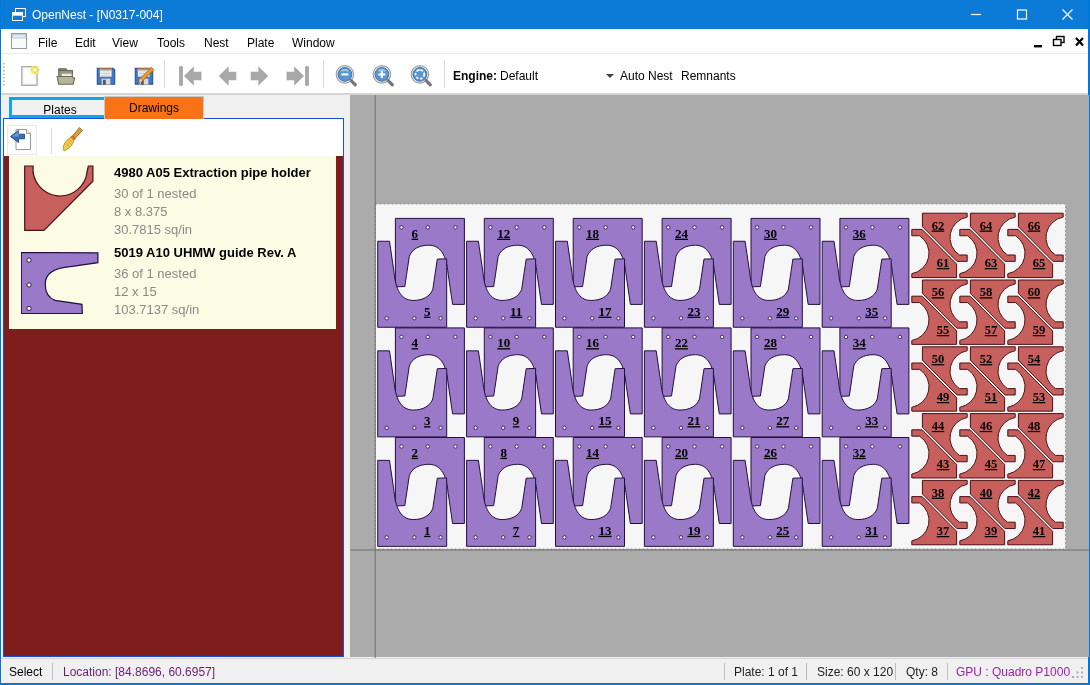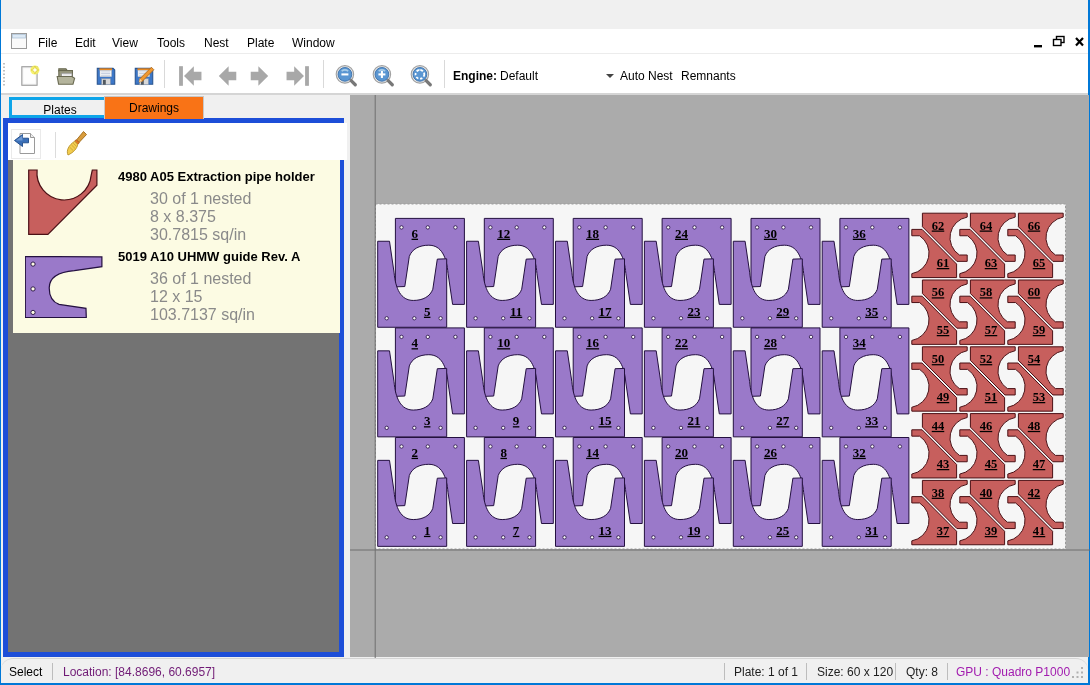--- a/index.html
+++ b/index.html
@@ -6,38 +6,55 @@
 #win { position:absolute; inset:0; border-left:1px solid #0078d7; border-right:2px solid #0078d7; border-bottom:2px solid #0078d7; }
 #titlebar { position:absolute; left:0; top:0; width:100%; height:29px; background:#0c7bd8; color:#fff; }
 #titlebar .txt { position:absolute; left:31px; top:8px; font-size:12px; }
 .capbtn { position:absolute; top:0; width:46px; height:29px; }
 #menubar { position:absolute; left:0; top:29px; width:100%; height:24px; background:#fff; font-size:12px; color:#000; }
 .mi { position:absolute; top:7px; }
 #toolbar { position:absolute; left:0; top:53px; width:100%; height:40px; background:#fff; border-top:1px solid #ececec; }
 #toolbar .sep { position:absolute; top:6px; width:1px; height:28px; background:#d9d9d9; }
 #tbline { position:absolute; left:0; top:93px; width:100%; height:2px; background:#d5d5d5; }
 #panel { position:absolute; left:0; top:95px; width:345px; height:562px; background:#f0f0f0; }
-#pane { position:absolute; left:2px; top:23px; width:341px; height:539px; background:#737373; border:5px solid #1d4ed8; }
+#pane { position:absolute; left:2px; top:23px; width:341px; height:539px; background:#7f1d1d; border:1px solid #1d4ed8; }
 .tab { position:absolute; top:2px; height:21px; font-size:12px; text-align:center; }
 #tabPlates { left:8px; width:102px; background:#f0f0f0; border:3px solid #0ea5e9; line-height:21px; }
 #tabDraw { left:103px; width:100px; top:1px; height:23px; background:#f97316; border:1px solid #c8c8c8; border-bottom:none; line-height:22px; z-index:3; }
 #ptb { position:absolute; left:0px; top:0px; width:339px; height:37px; background:#fff; }
 #ptb .sep { position:absolute; left:47px; top:9px; width:1px; height:26px; background:#dcdcdc; }
 #list { position:absolute; left:5px; top:37px; width:327px; height:173px; background:#fcfbe3; }
 .t1 { font-weight:bold; font-size:13px; color:#000; position:absolute; left:105px; white-space:nowrap; }
-.t2 { font-size:16px; color:#8a8a8a; position:absolute; left:105px; white-space:nowrap;margin-left:32px; }
+.t2 { font-size:13px; color:#8a8a8a; position:absolute; left:105px; white-space:nowrap; }
 #canvas { position:absolute; left:349px; top:95px; width:739px; height:562px; background:#ababab; }
-#statusbar { position:absolute; left:0; top:658px; width:100%; height:25px; background:#f0f0f0; border-top:1px solid #d5d5d5; font-size:12px;border-radius:12px; }
+#statusbar { position:absolute; left:0; top:658px; width:100%; height:25px; background:#f0f0f0; border-top:1px solid #d5d5d5; font-size:12px; }
 .ssep { position:absolute; top:4px; width:1px; height:17px; background:#bdbdbd; }
 #statusbar .lab { position:absolute; top:6px; color:#1e1e1e; }
 .pn { font:bold 13px "Liberation Serif",serif; text-decoration:underline; fill:#000; text-anchor:middle; }
 .rn { font:bold 12.5px "Liberation Serif",serif; text-decoration:underline; fill:#000; text-anchor:middle; }
 </style></head>
 <body>
 <div id="win">
+<div id="titlebar">
+  <svg style="position:absolute;left:10px;top:7px" width="16" height="16" viewBox="0 0 16 16">
+        <rect x="4.5" y="1.5" width="10" height="8" fill="none" stroke="#fff"></rect>
+        <rect x="1.5" y="5.5" width="10" height="8" fill="#0c7bd8" stroke="#fff"></rect>
+        <rect x="1.5" y="5.5" width="10" height="3.2" fill="#fff"></rect>
+      </svg>
+  <div class="txt">OpenNest - [N0317-004]</div>
+  <svg class="capbtn" style="left:952px" viewBox="0 0 46 29">
+        <path d="M18 14.5 H28" stroke="#fff" stroke-width="1.2"></path>
+      </svg>
+  <svg class="capbtn" style="left:998px" viewBox="0 0 46 29">
+        <rect x="18.5" y="10" width="9" height="9" fill="none" stroke="#fff" stroke-width="1.2"></rect>
+      </svg>
+  <svg class="capbtn" style="left:1044px" viewBox="0 0 46 29">
+        <path d="M17.5 9.5 L27.5 19.5 M27.5 9.5 L17.5 19.5" stroke="#fff" stroke-width="1.2"></path>
+      </svg>
+</div>
 <div id="toolbar">
   <svg style="position:absolute;left:1px;top:7px" width="4" height="27">
         <path d="M2 2 V26" stroke="#c0c0c0" stroke-width="2" stroke-dasharray="1.5,2"></path>
       </svg>
   <svg style="position:absolute;left:17px;top:9px" width="24" height="26" viewBox="0 0 22 22">
         <rect x="3.5" y="2.5" width="14" height="17" fill="#f2f2f2" stroke="#9a9a9a"></rect>
         <rect x="5" y="4" width="11" height="14" fill="#fdfdfd"></rect>
         <circle cx="15.5" cy="5.5" r="4.2" fill="#f6f05a" opacity="0.85"></circle>
         <path d="M15.5 1.8 l1 2.6 2.6 1.1 -2.6 1.1 -1 2.6 -1-2.6 -2.6-1.1 2.6-1.1 Z" fill="#fffef0" stroke="#d8c820" stroke-width="0.6"></path>
       </svg>

